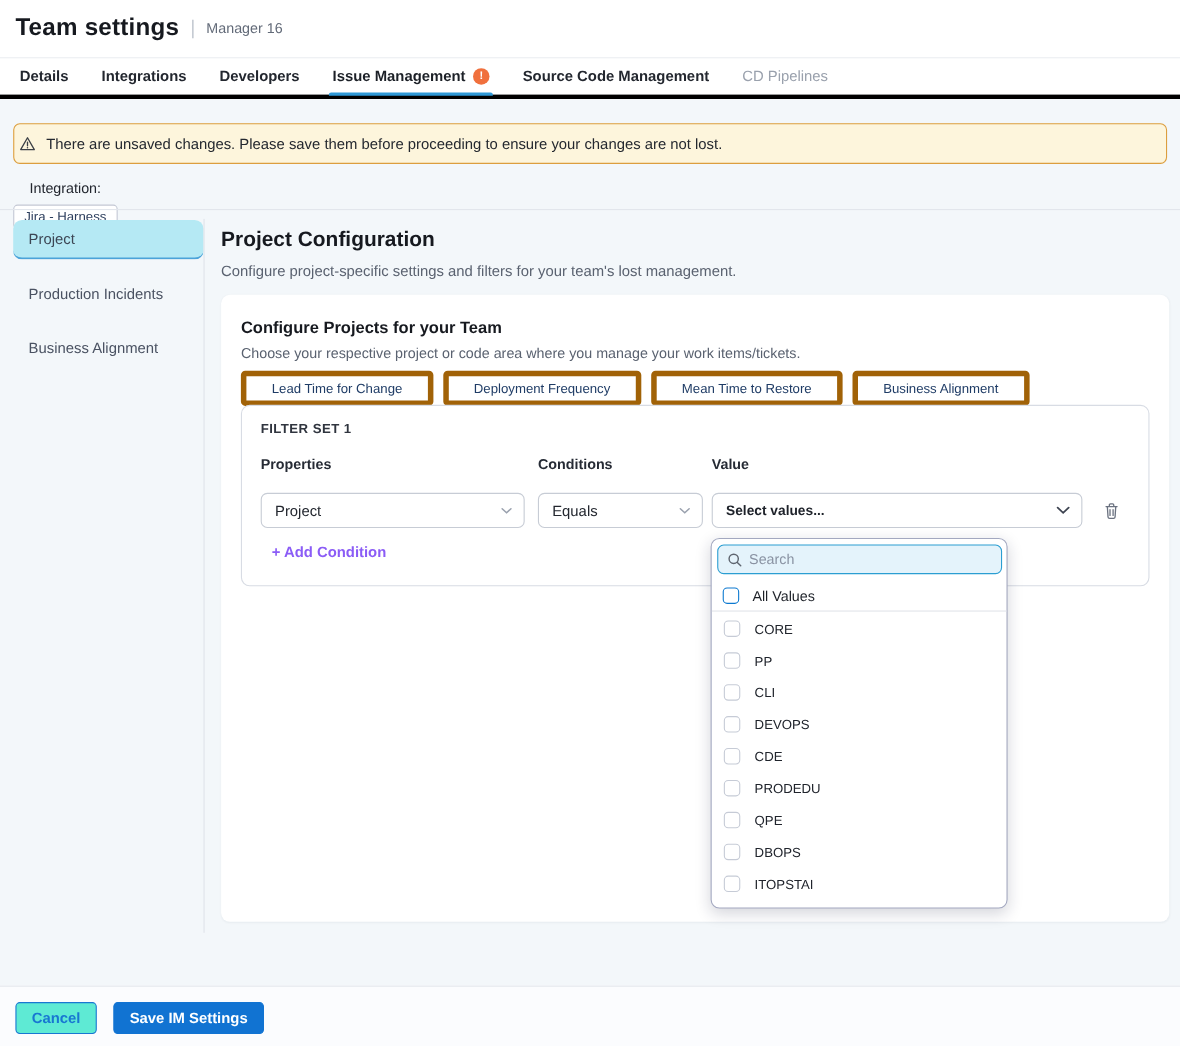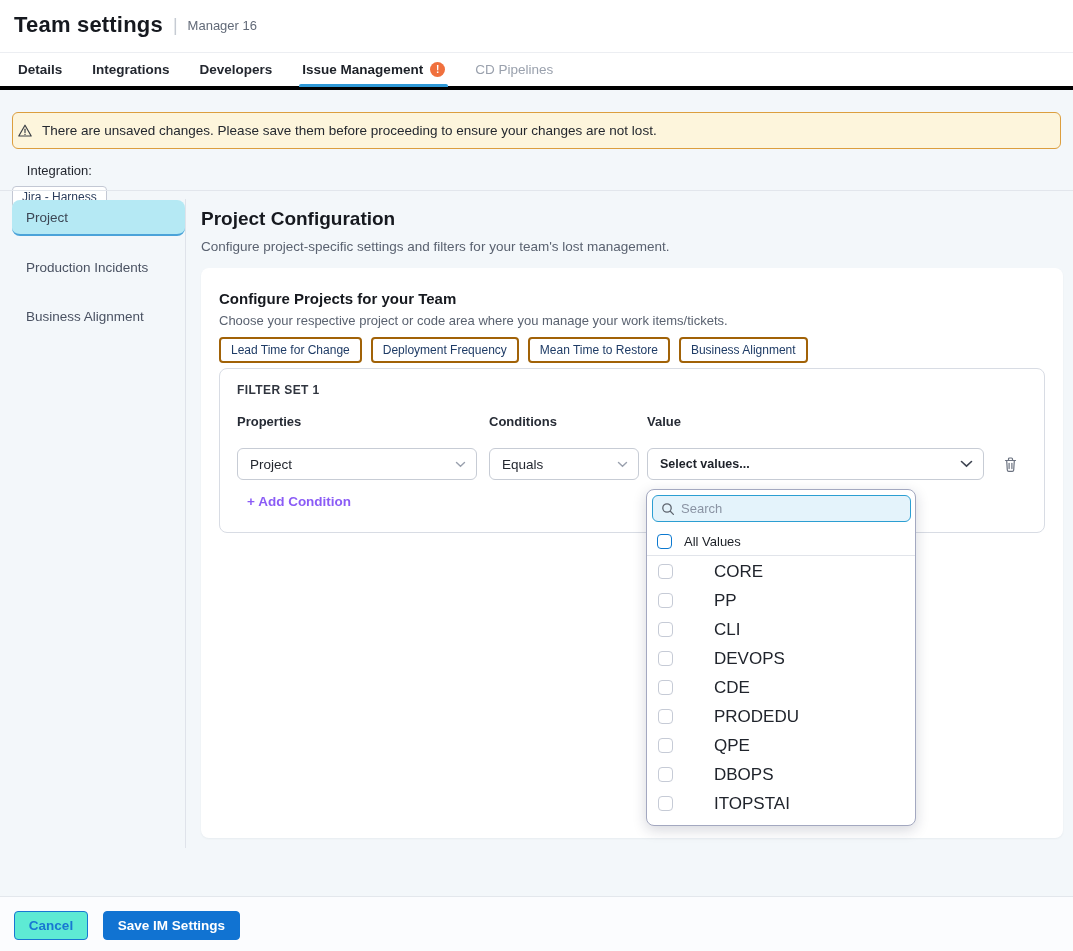--- a/index.html
+++ b/index.html
@@ -46,22 +46,22 @@
   .side-item.active { background:#b5e9f4; color:#3c4654; border-bottom:2px solid #4ba3d9; }
   .side-divider { position:absolute; left:185px; top:199px; width:1px; height:649px; background:#dfe3ea; }
   
   .main-title { position:absolute; left:201px; top:208px; font-size:19px; font-weight:700; color:#16191f; }
   .main-subtitle { position:absolute; left:201px; top:239px; font-size:13.5px; color:#5a6270; }
   .main-card { position:absolute; left:201px; top:268px; width:862px; height:570px; background:#fff;
     border-radius:8px; box-shadow:0 1px 2px rgba(20,30,60,.05); }
   .card-title { position:absolute; left:219px; top:290px; font-size:15px; font-weight:700; color:#16191f; }
   .card-subtitle { position:absolute; left:219px; top:313px; font-size:13px; color:#5a6270; }
   .chips-row { position:absolute; left:219px; top:337px; display:flex; gap:9px; }
-  .metric-chip { font-size:12px; font-weight:500; color:#1f3c66; border:2px solid #a16207; background:#fff;
-    border-radius:4px; padding:4px 10px; cursor:pointer; white-space:nowrap; }
+  .metric-chip { font-size:12px; font-weight:500; color:#1f3c66; border:5px solid #a16207; background:#fff;
+    border-radius:4px; padding:4px 23px; cursor:pointer; white-space:nowrap; }
   
   .filter-card { position:absolute; left:219px; top:368px; width:826px; height:165px;
     border:1px solid #d8dce4; border-radius:8px; background:#fff; }
   .filter-title { position:absolute; left:237px; top:383px; font-size:12px; font-weight:700; color:#30353f; letter-spacing:.4px; }
   .col-label { position:absolute; top:414px; font-size:13px; font-weight:700; color:#262b35; }
   .col-properties { left:237px; } .col-conditions { left:489px; } .col-value { left:647px; }
   .select-box { position:absolute; top:448px; height:32px; background:#fff; border:1px solid #c7ccd5;
     border-radius:6px; display:flex; align-items:center; justify-content:space-between; padding:0 10px 0 12px; cursor:pointer; }
   .sel-properties { left:237px; width:240px; } .sel-conditions { left:489px; width:150px; }
   .sel-value { left:647px; width:337px; }
@@ -79,21 +79,21 @@
     border:1.5px solid #2b9ed2; border-radius:6px; display:flex; align-items:center; padding:0 8px; gap:6px; }
   .dd-search input { border:none; outline:none; background:transparent; font-size:13px; color:#20242c;
     width:100%; font-family:"Liberation Sans", sans-serif; }
   .dd-search input::placeholder { color:#8a93a3; }
   .dd-allrow { position:absolute; left:0; top:37px; width:270px; height:29px; display:flex; align-items:center;
     padding-left:10px; gap:12px; cursor:pointer; border-bottom:1px solid #e1e4ea; }
   .dd-allrow .cb { border:1.5px solid #0c79d0; }
   .dd-all-label { font-size:13px; color:#1c2027; }
   .dd-options { position:absolute; left:0; top:67px; width:270px; }
   .dd-opt { height:29px; display:flex; align-items:center; padding-left:11px; gap:13px; cursor:pointer; }
-  .dd-opt-label { font-size:17px; color:#20242c;margin-left:28px; }
+  .dd-opt-label { font-size:12px; color:#20242c; }
   .cb { width:15px; height:15px; border:1.5px solid #c6cbd6; border-radius:4px; background:#fff; flex:none; }
   
   .footer { position:absolute; left:0; top:896px; width:1073px; height:55px; background:#fbfcfe;
     border-top:1px solid #e3e7ec; }
   .btn { position:absolute; top:911px; height:29px; border-radius:4px; font-size:13.5px; font-weight:700;
     display:flex; align-items:center; justify-content:center; cursor:pointer;
     font-family:"Liberation Sans", sans-serif; }
   .btn-cancel { left:14px; width:74px; background:#5eead4; border:1.5px solid #1877d2; color:#1877d2; }
   .btn-save { left:103px; width:137px; background:#1173d2; border:1px solid #1173d2; color:#fff; }
   svg { display:block; }
@@ -116,20 +116,23 @@
   <div class="tab">
       <span>Integrations</span>
     </div>
   <div class="tab">
       <span>Developers</span>
     </div>
   <div class="tab active">
     <span>Issue Management</span>
     <span class="tab-badge">!</span>
   </div>
+  <div class="tab">
+      <span>Source Code Management</span>
+    </div>
   <div class="tab disabled">
       <span>CD Pipelines</span>
     </div>
 </div>
 
 <div class="content-bg"></div>
 
 <div class="warn-banner">
   <span>
     <svg width="16" height="16" viewBox="0 0 16 16" fill="none" stroke="#3d4147" stroke-width="1.2" stroke-linejoin="round">

